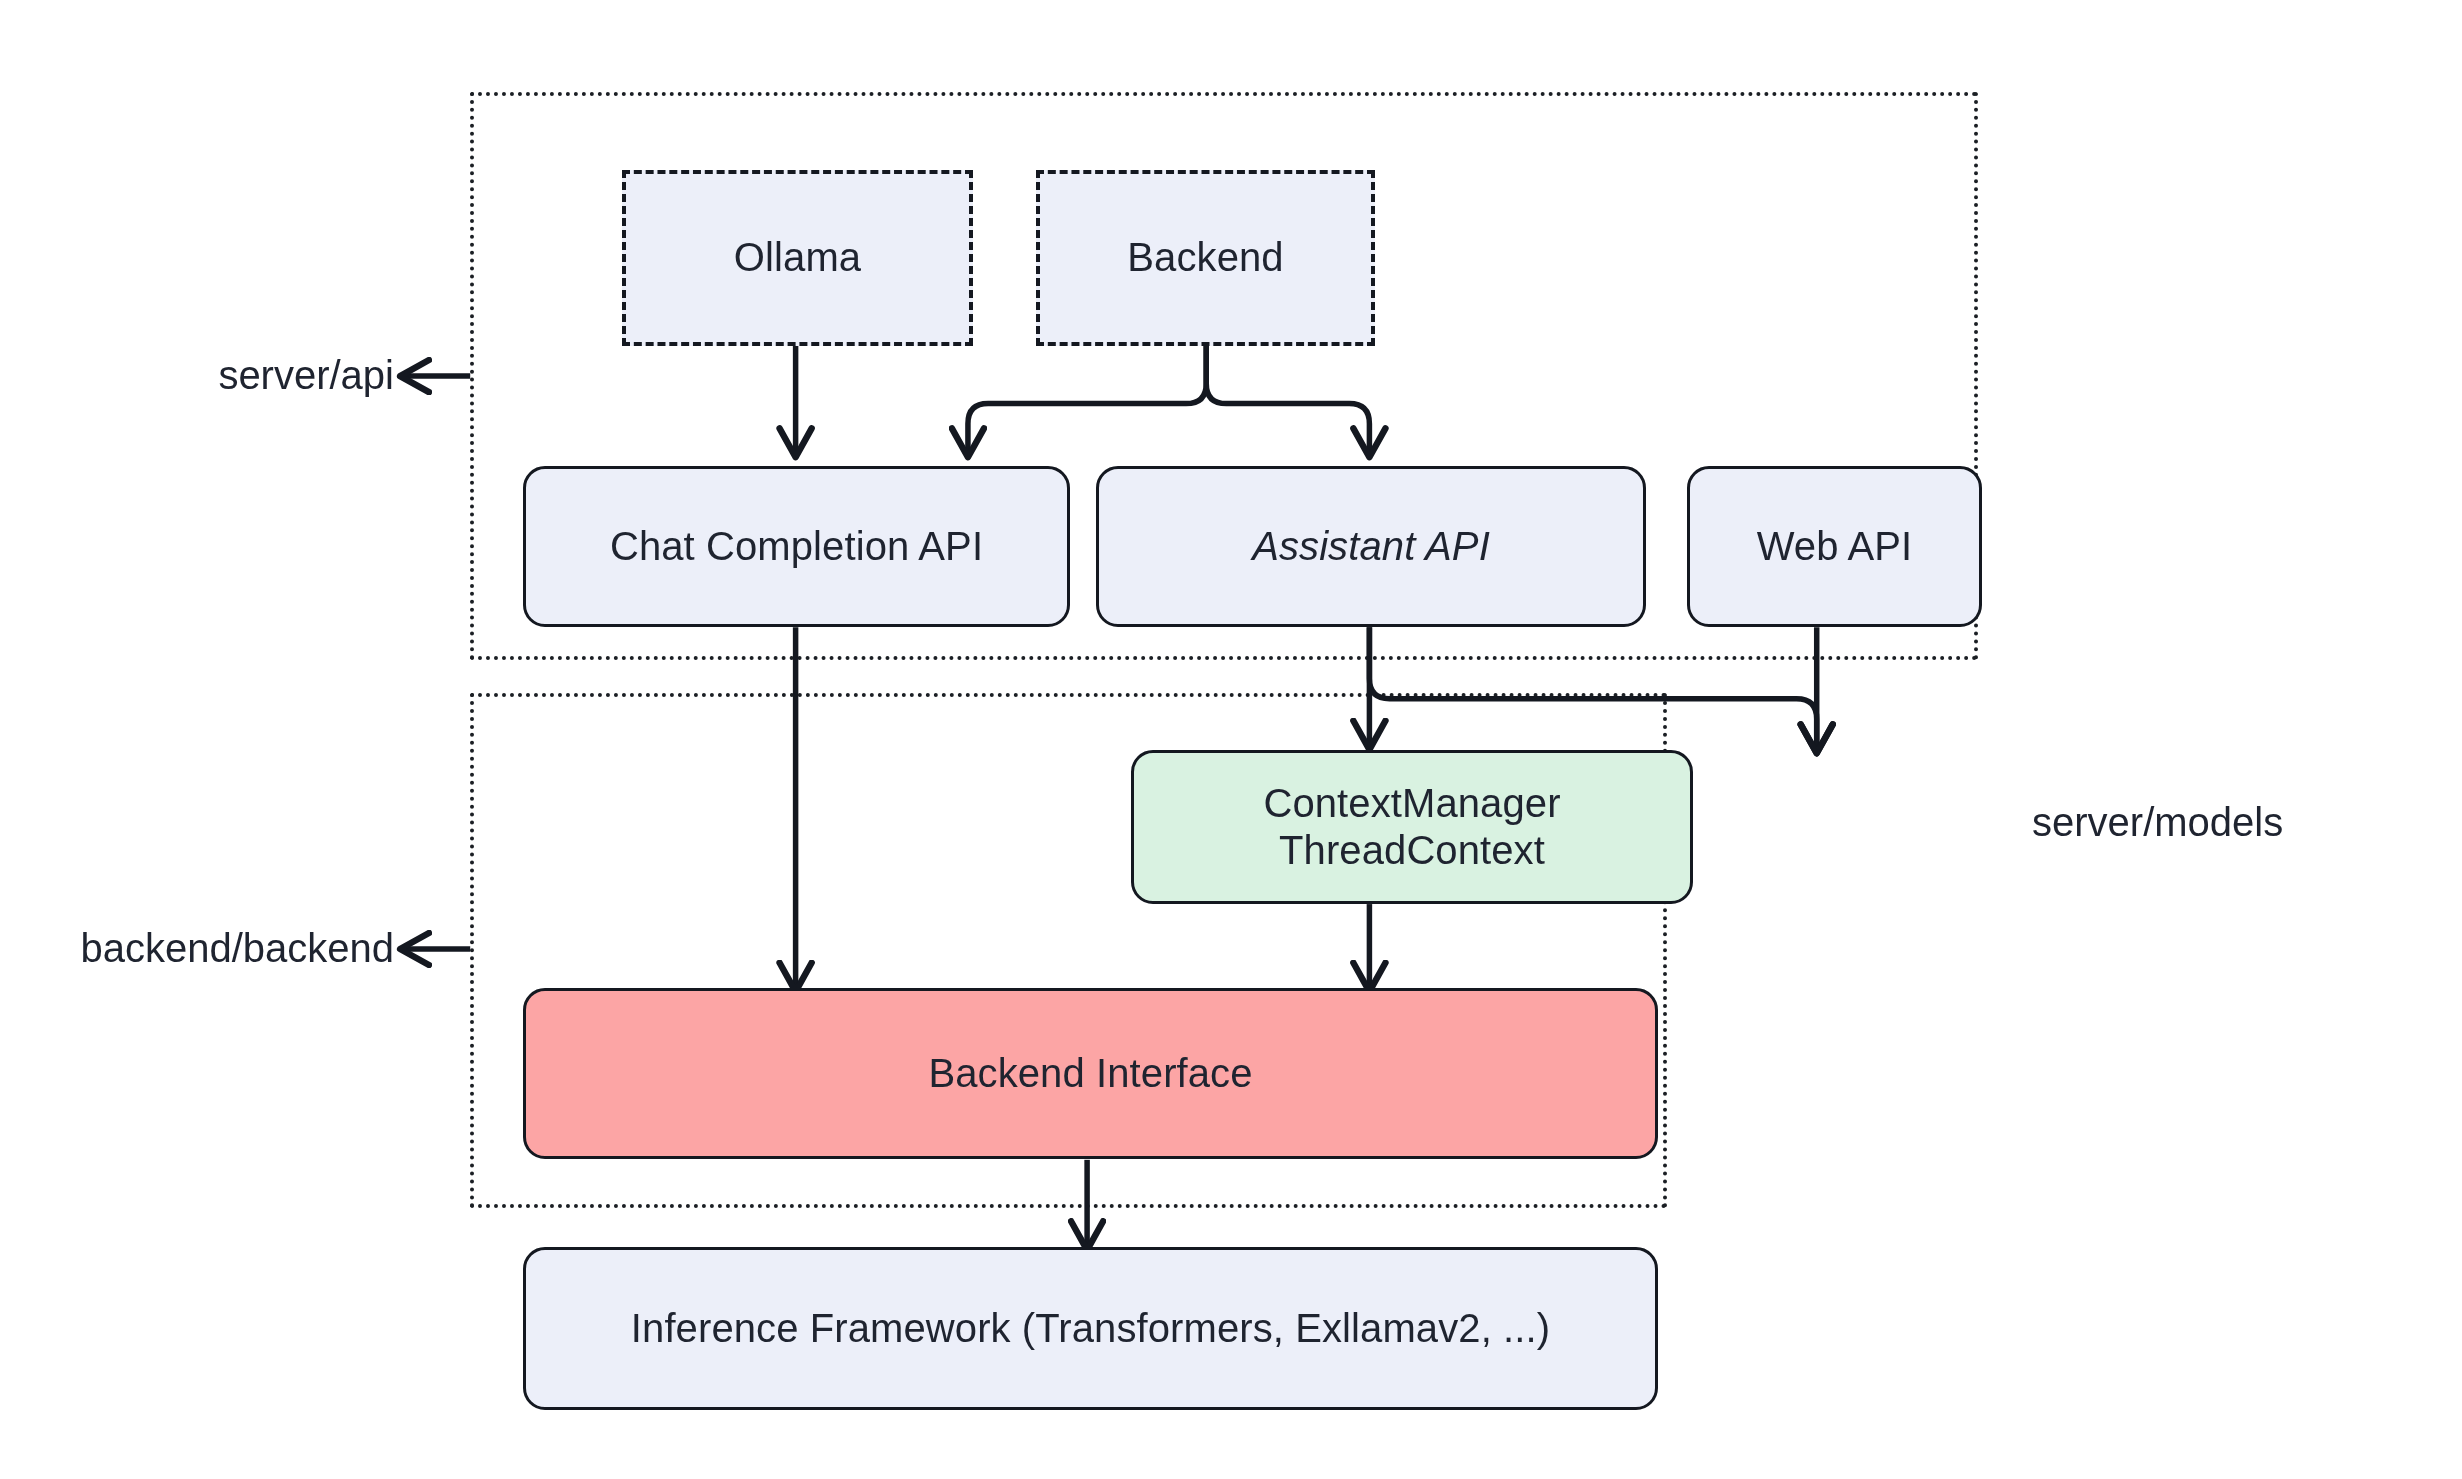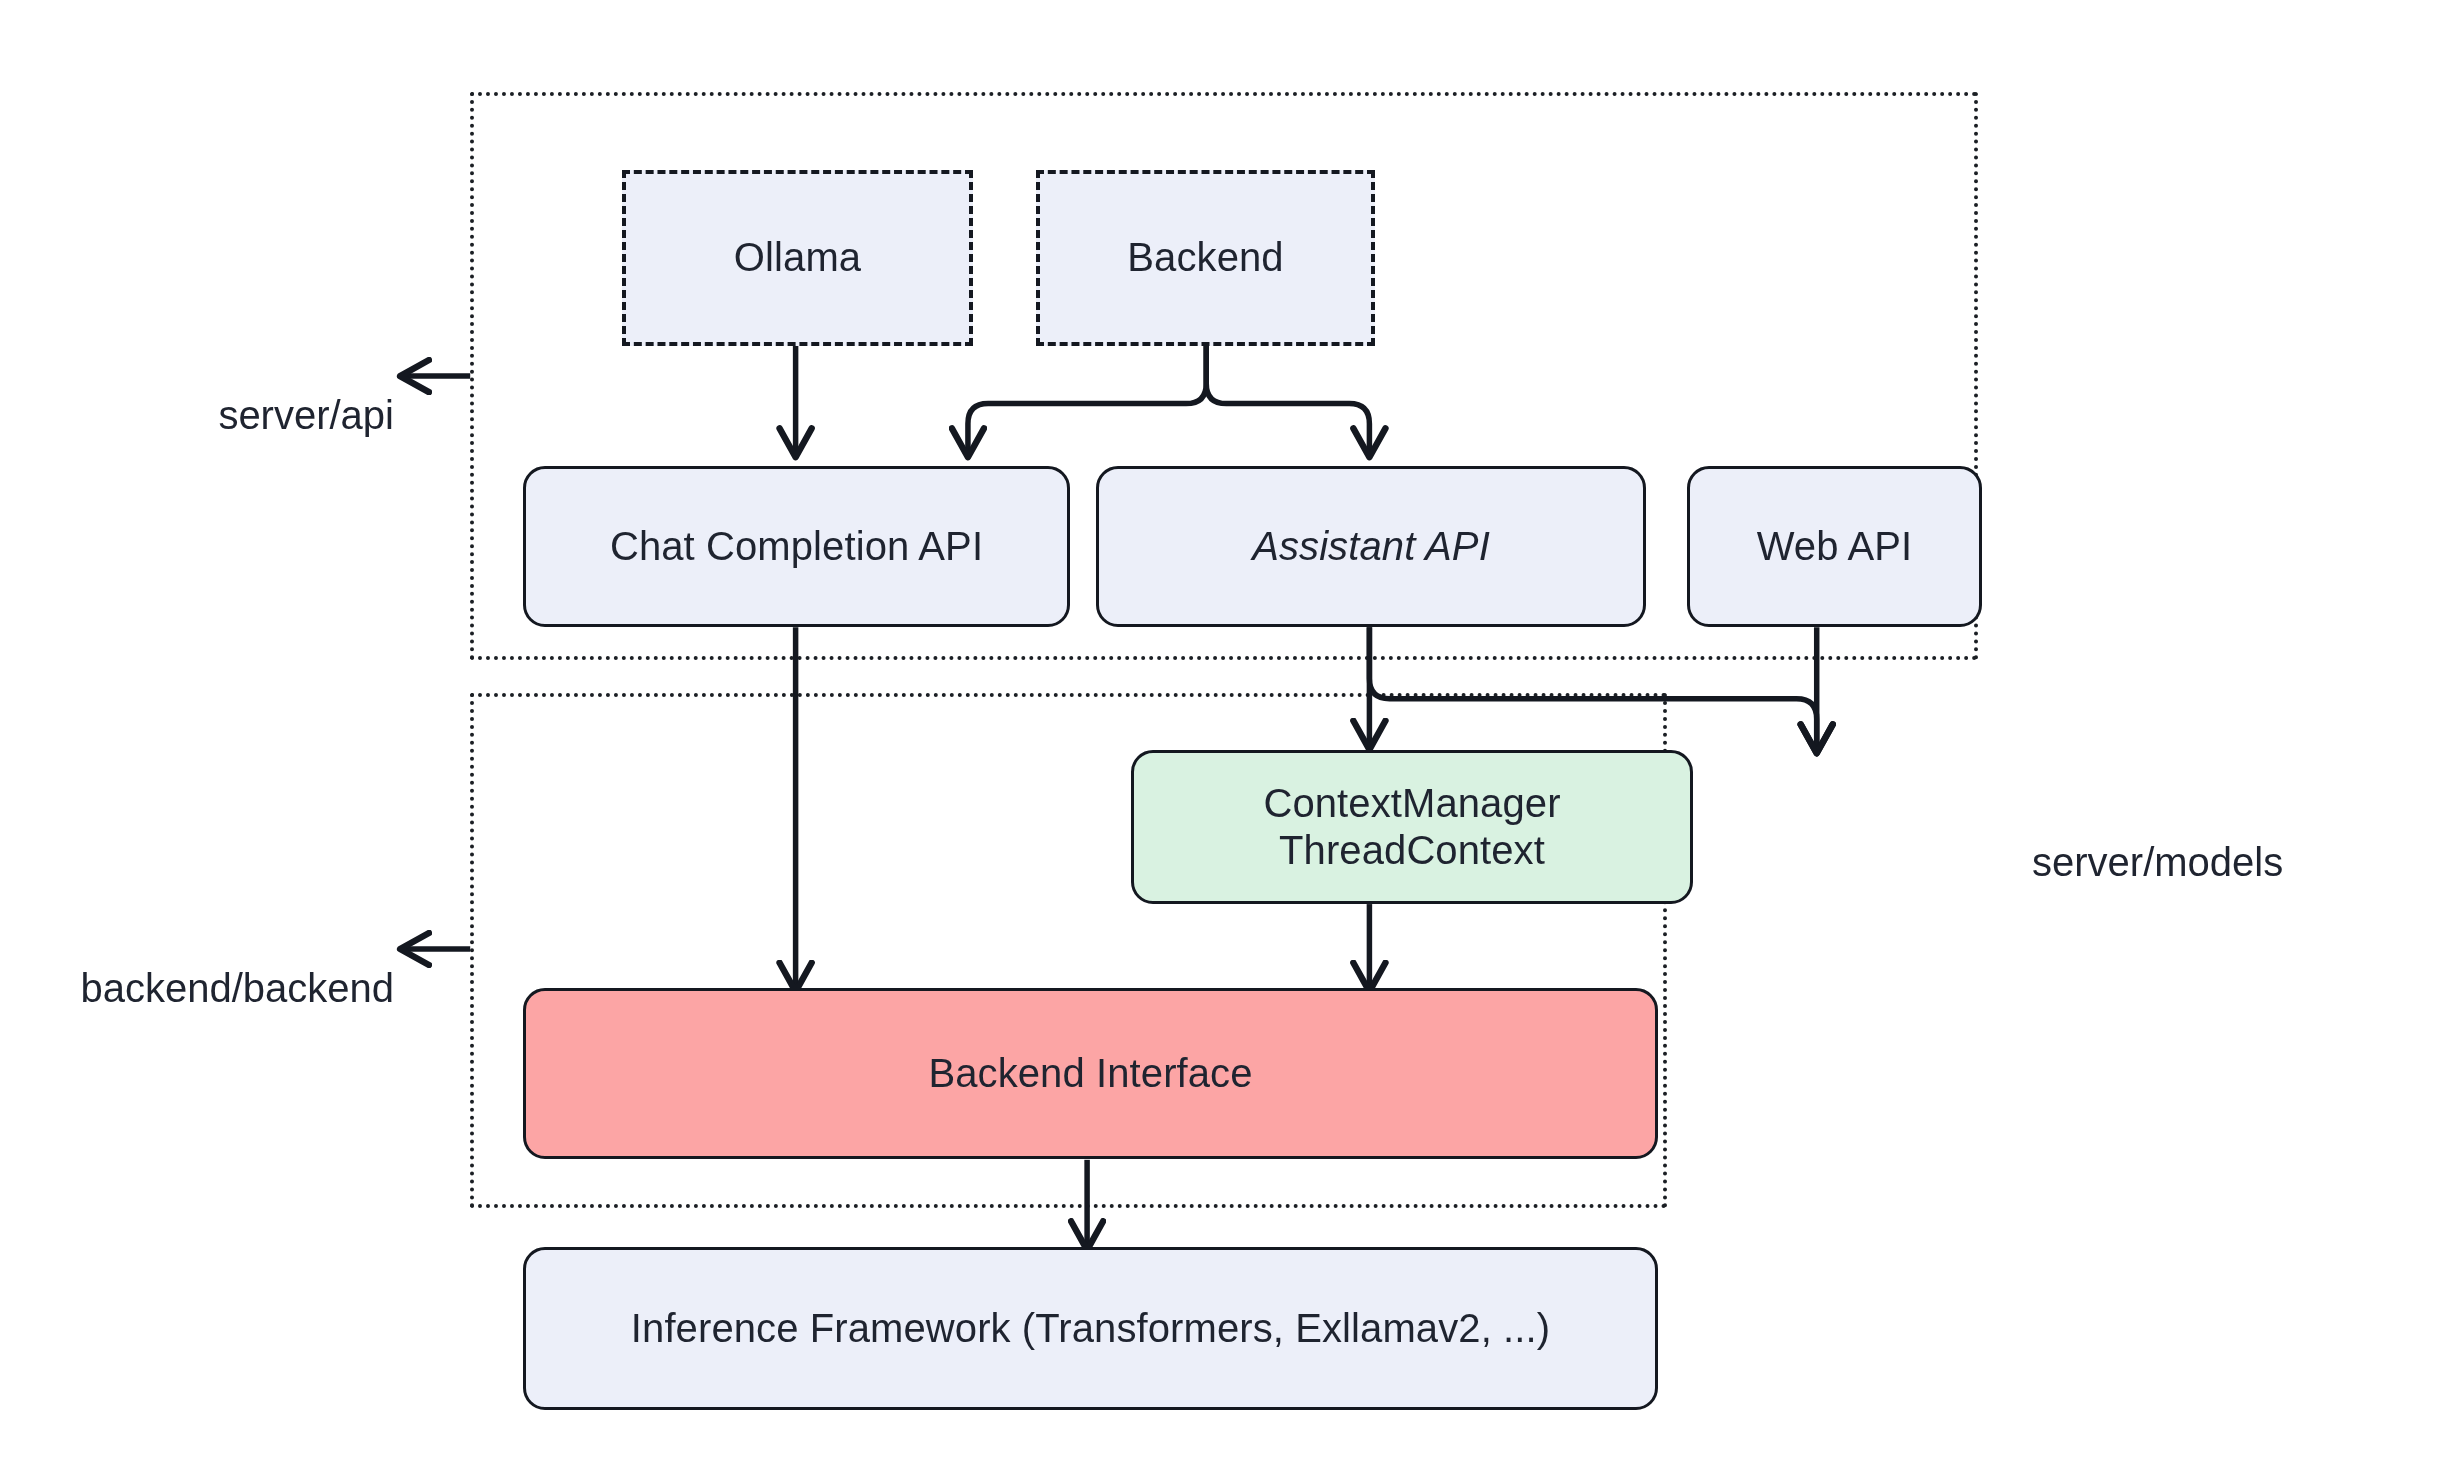--- a/index.html
+++ b/index.html
@@ -110,21 +110,20 @@
     font-size: 40px;
     z-index: 4;
   }
 
   
   .plain-label {
     position: absolute;
     color: #1f2430;
     font-size: 40px;
     white-space: nowrap;
-    margin-top: 40px;
   }
   .plain-label.right-align {
     text-align: right;
   }
 </style>
 </head>
 <body>
 
 <div id="canvas">
 

